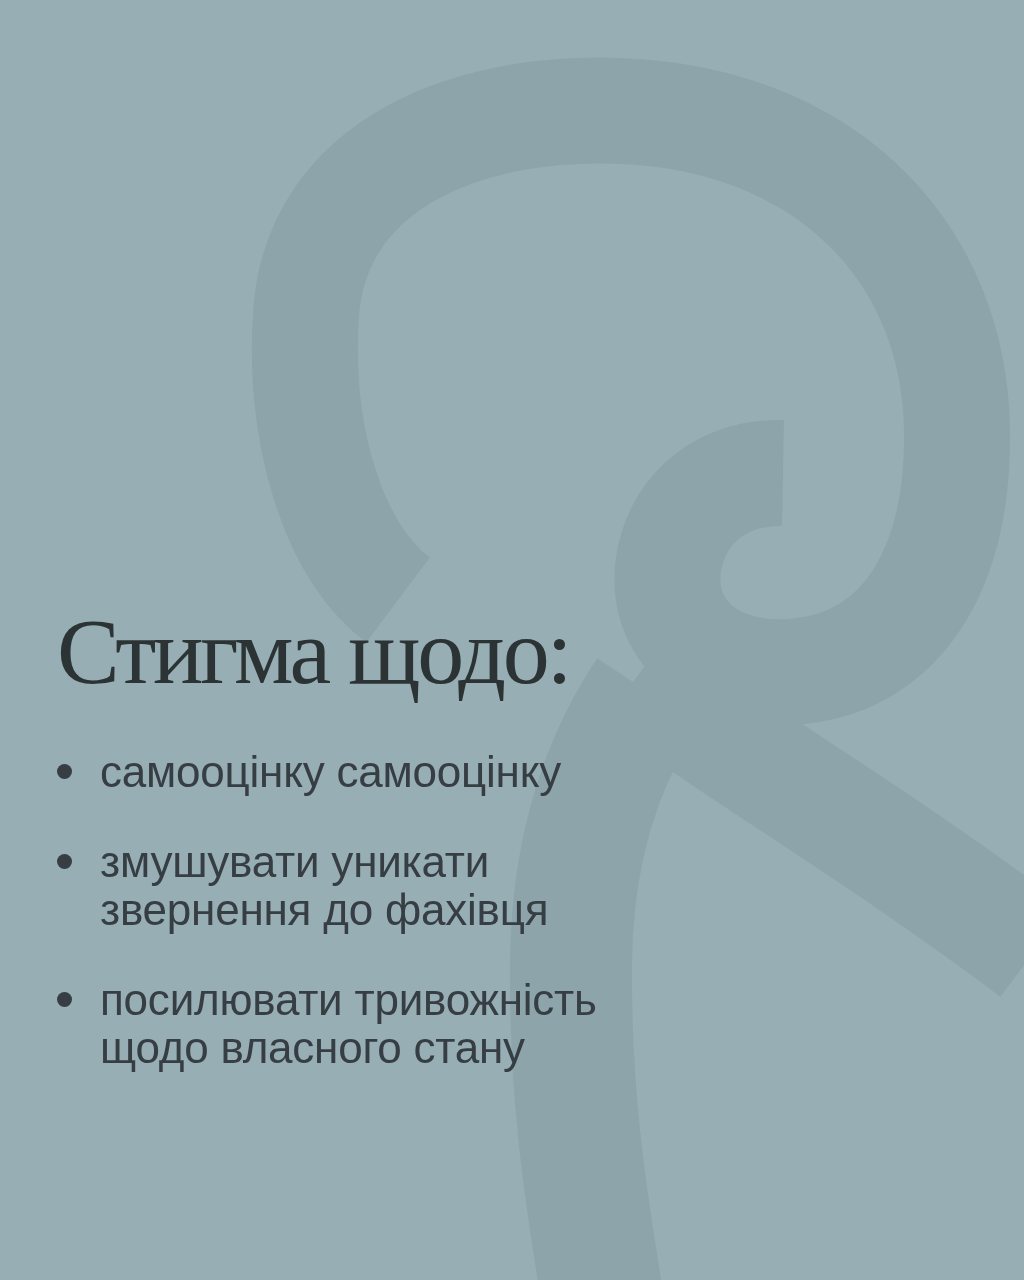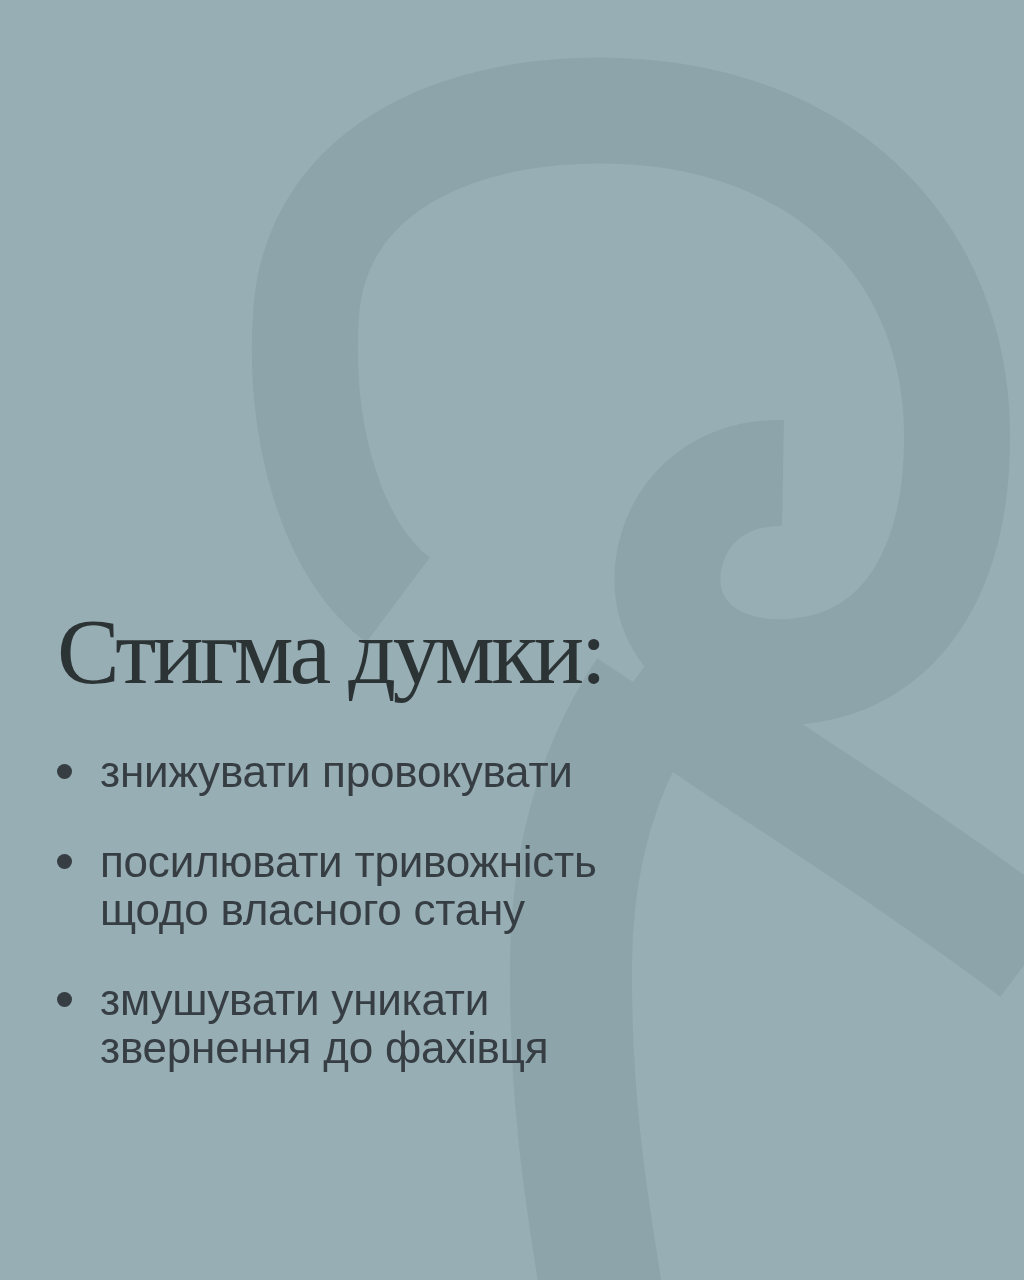--- a/index.html
+++ b/index.html
@@ -82,30 +82,30 @@
              C 712 681 657 629 669 561
              C 680 503 727 472 783 473"></path>
     <path stroke-width="112" d="M 636 678
              C 736 752 880 836 1034 952"></path>
     <path stroke-width="122" d="M 648 692
              C 596 770 572 862 571 962
              C 570 1092 584 1185 601 1290"></path>
   </svg>
 
   <div class="content">
-    <h1 class="title">Стигма думки:</h1>
+    <h1 class="title">Стигма щодо:</h1>
     <ul class="bullets">
         <li class="bullet-item">
           <span class="dot"></span>
-          <div class="bullet-text">знижувати провокувати</div>
+          <div class="bullet-text">самооцінку самооцінку</div>
+        </li>
+        <li class="bullet-item">
+          <span class="dot"></span>
+          <div class="bullet-text">змушувати уникати<br>звернення до фахівця</div>
         </li>
         <li class="bullet-item">
           <span class="dot"></span>
           <div class="bullet-text">посилювати тривожність<br>щодо власного стану</div>
-        </li>
-        <li class="bullet-item">
-          <span class="dot"></span>
-          <div class="bullet-text">змушувати уникати<br>звернення до фахівця</div>
         </li>
       </ul>
   </div>
 
 </div>
 
 </body></html>

